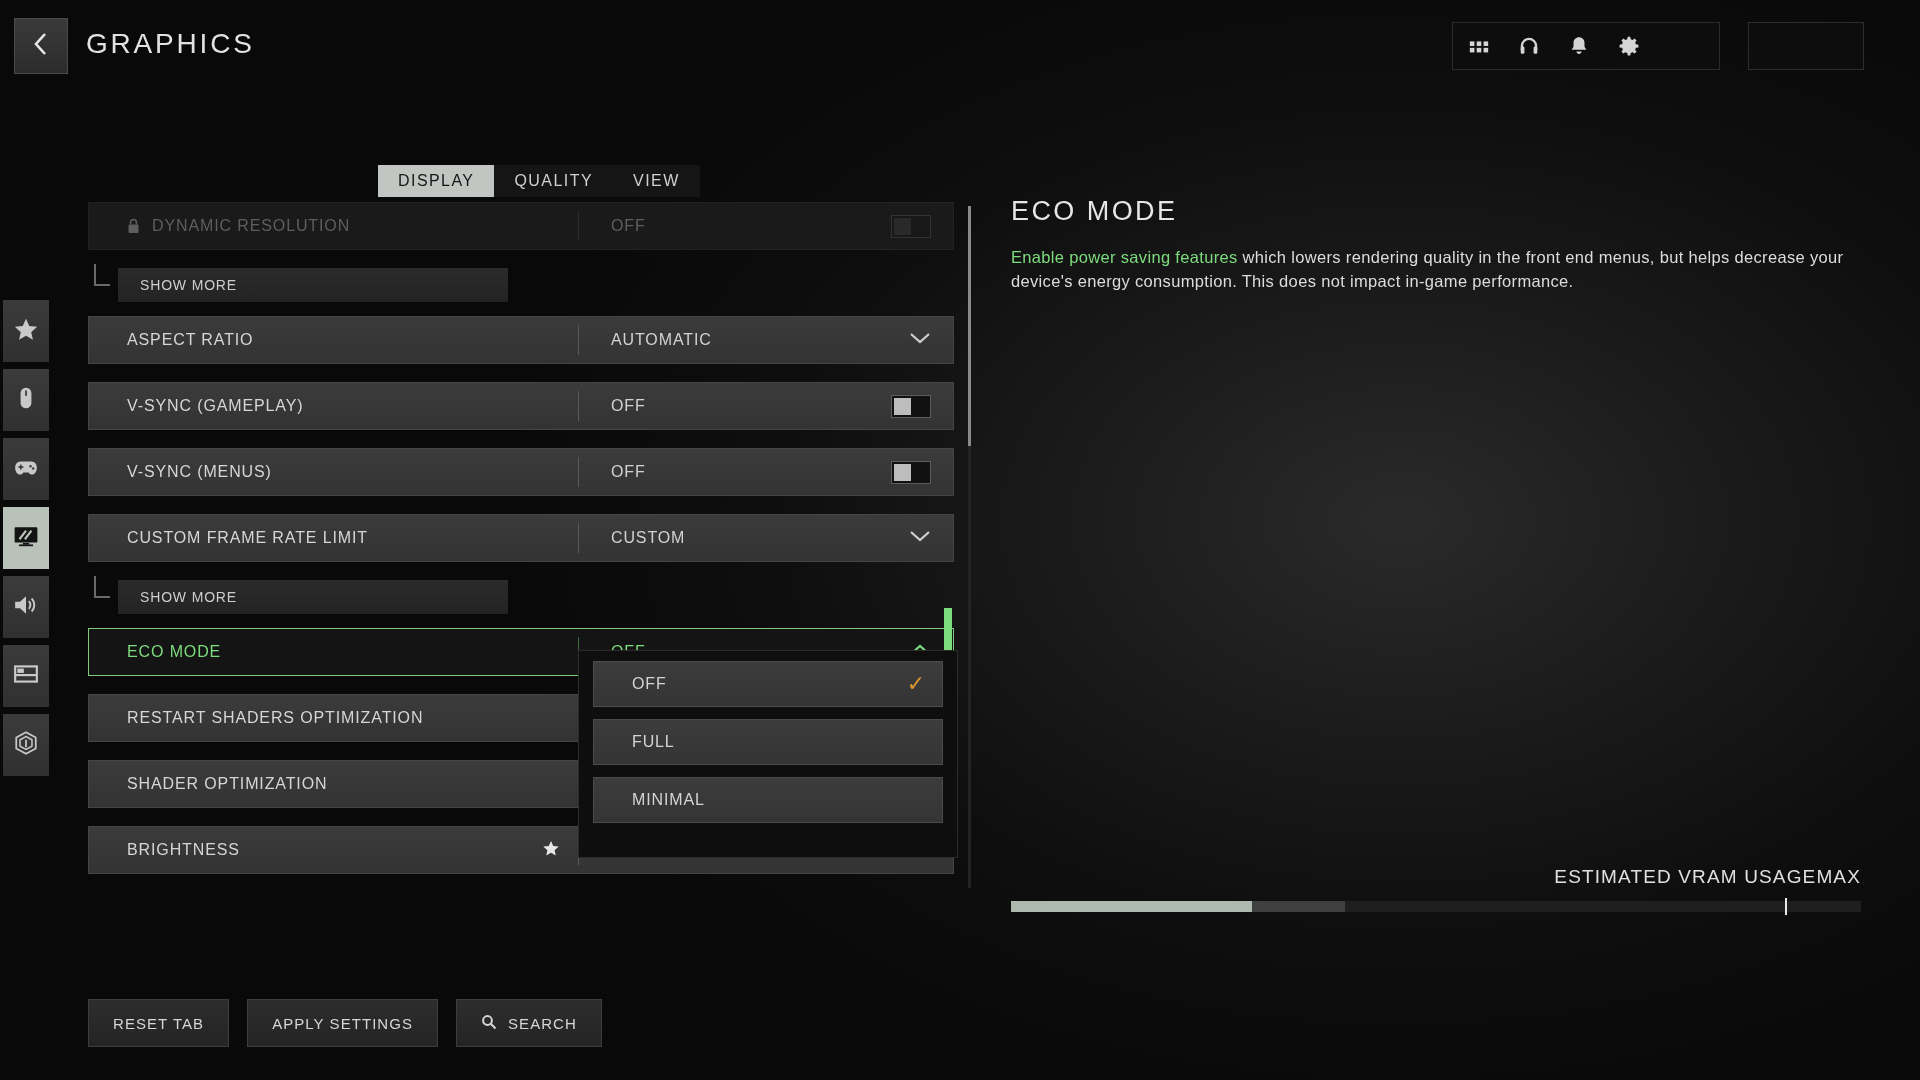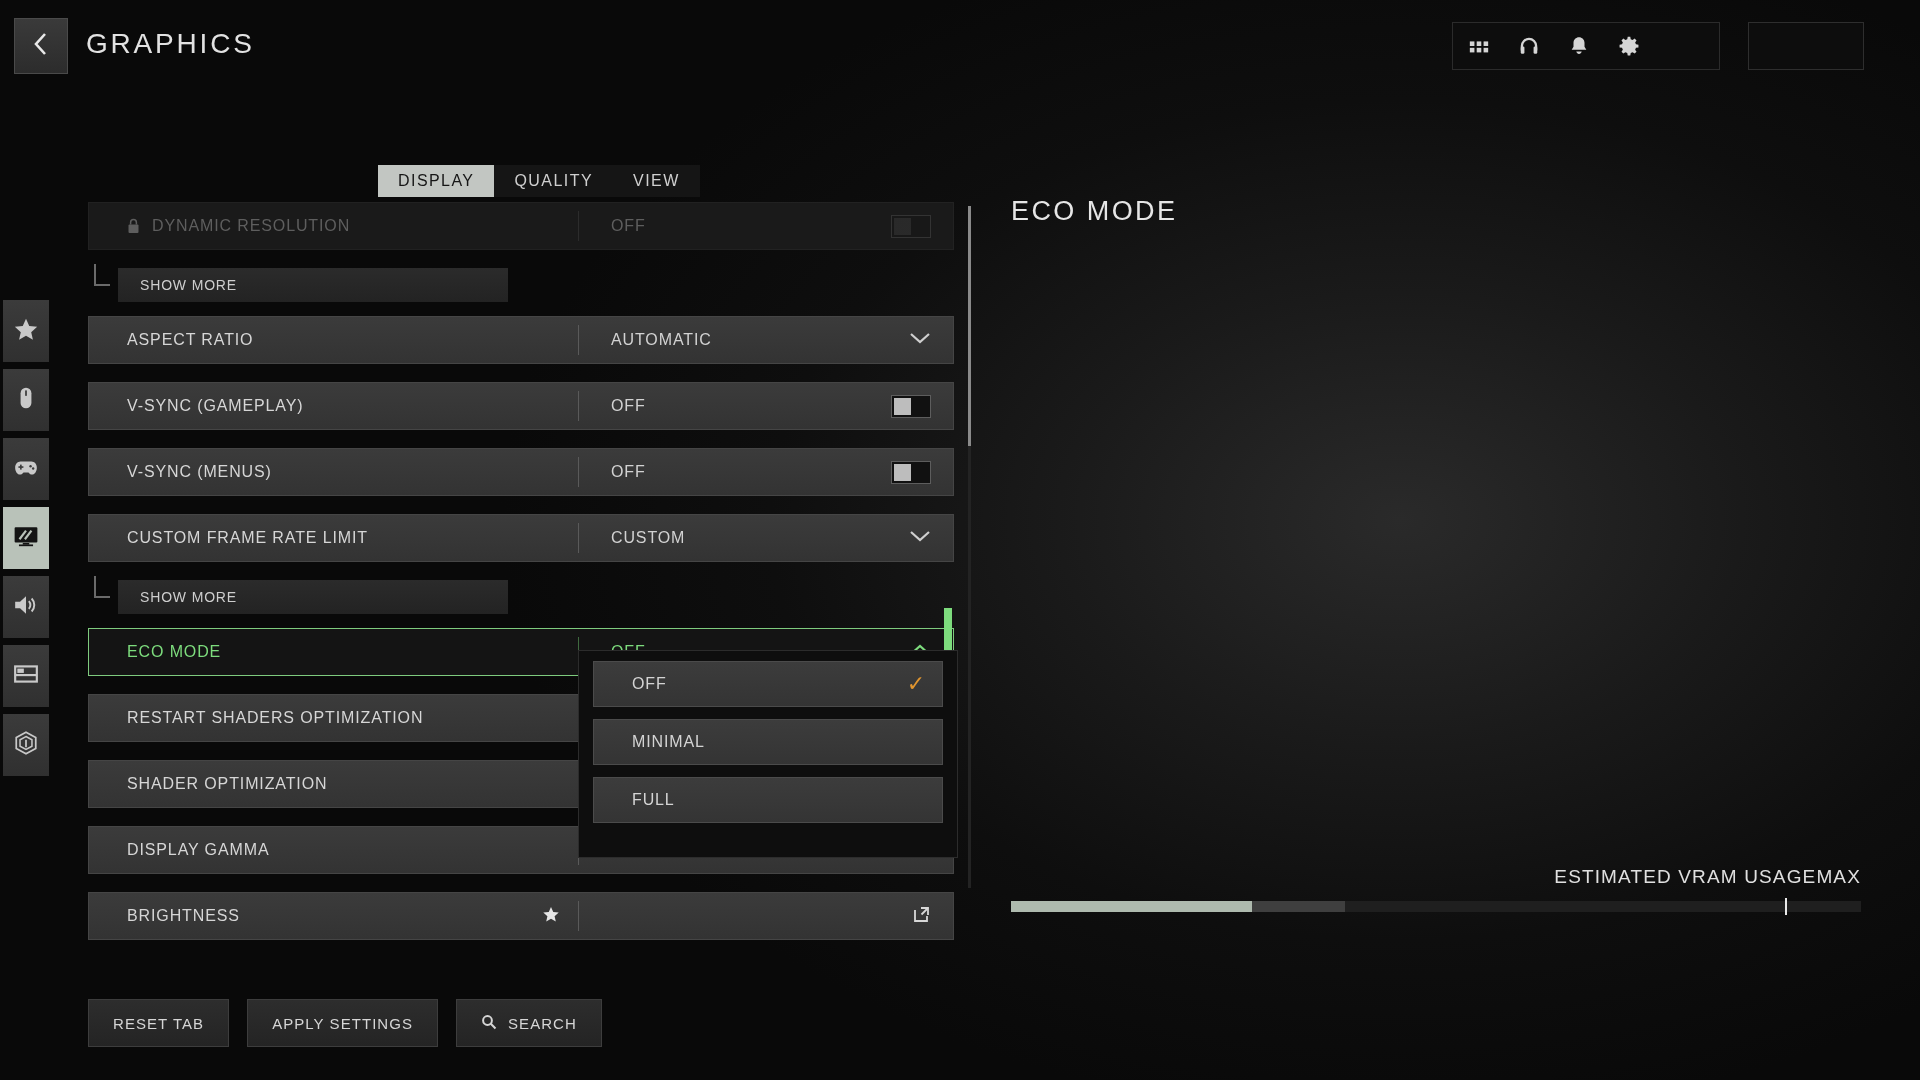--- a/index.html
+++ b/index.html
@@ -377,28 +377,20 @@
 
     <div class="row">
       <div class="label">
         <span>SHADER OPTIMIZATION</span>
       </div>
       <div class="divider"></div>
       <div class="value"></div>
       <div class="ctrl"></div>
     </div>
 
-    <div class="row">
-      <div class="label">
-        <span>DISPLAY GAMMA</span>
-      </div>
-      <div class="divider"></div>
-      <div class="value"></div>
-      <div class="ctrl"></div>
-    </div>
 
     <div class="row">
       <div class="label" style="justify-content:space-between; padding-right:18px;">
         <span>BRIGHTNESS</span>
         <span class="star-icon"><svg viewBox="0 0 24 24">
               <polygon points="12,2.5 15,9.3 22.3,10 16.8,14.9 18.4,22 12,18.2 5.6,22 7.2,14.9 1.7,10 9,9.3"></polygon>
             </svg></span>
       </div>
       <div class="divider"></div>
       <div class="value"></div>
@@ -418,29 +410,32 @@
   <div id="scrollbar">
     <div class="thumb"></div>
   </div>
 
   <div id="dropdown">
     <div class="dd-item">
       <span>OFF</span>
       <span class="check">✓</span>
     </div>
     <div class="dd-item">
+      <span>FULL</span>
+    </div>
+    <div class="dd-item">
       <span>MINIMAL</span>
-    </div>
-    <div class="dd-item">
-      <span>FULL</span>
     </div>
   </div>
 
   <div id="info">
     <div class="info-title">ECO MODE</div>
+    <div class="info-desc">
+      <span class="hl">Enable power saving features</span><span> which lowers rendering quality in the front end menus, but helps decrease your device's energy consumption. This does not impact in-game performance.</span>
+    </div>
   </div>
 
   <div id="vram">
     <div class="vram-head">
       <span>ESTIMATED VRAM USAGE</span>
       <span>MAX</span>
     </div>
     <div class="vram-bar">
       <div class="vram-seg-a" id="segA" style="width: 28.4026%;"></div>
       <div class="vram-seg-b" id="segB" style="left: 28.4026%; width: 10.9231%;"></div>

